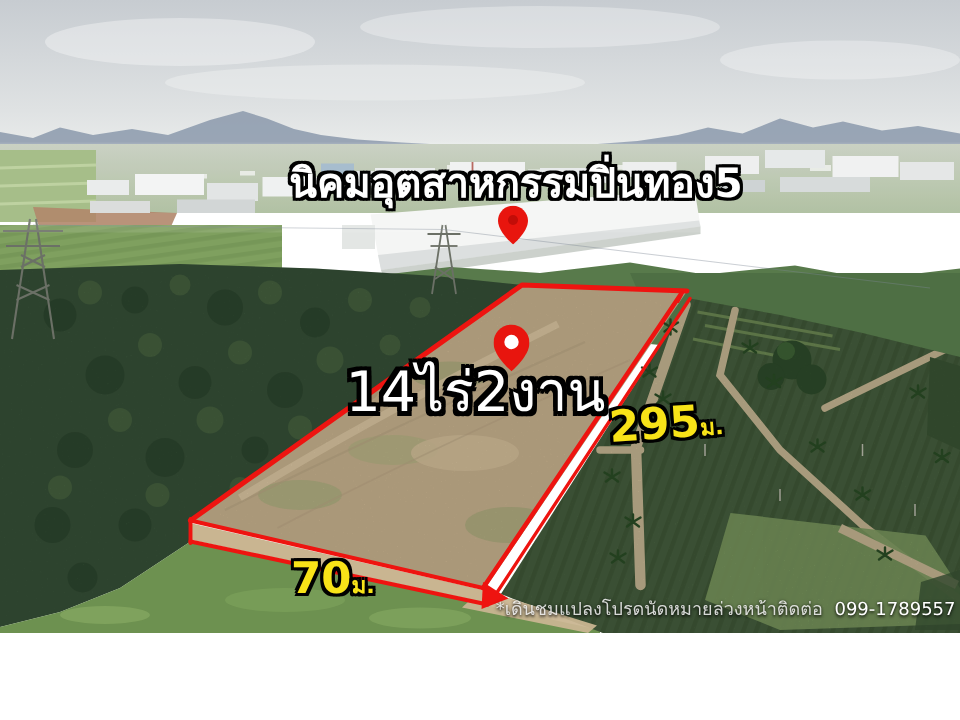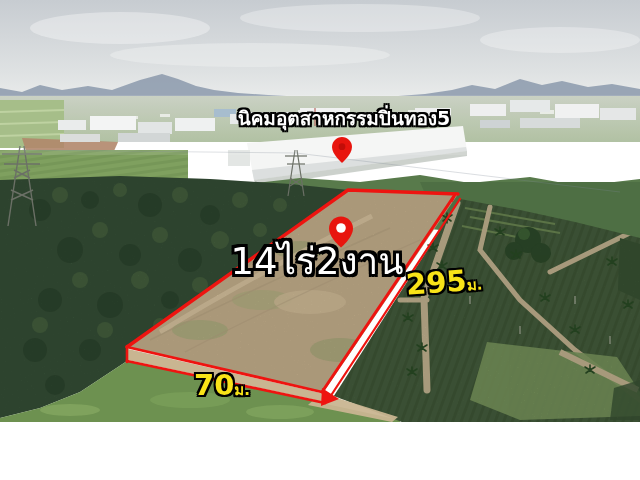--- a/index.html
+++ b/index.html
@@ -20,21 +20,21 @@
       -2px -2px 0 #000, 2px -2px 0 #000,
       -2px  2px 0 #000, 2px  2px 0 #000;
   }
   .outlined-sm{
     color:#fff;font-weight:700;
     text-shadow:
       -2px -2px 0 #000, 0 -2px 0 #000, 2px -2px 0 #000,
       -2px  0   0 #000, 2px  0   0 #000,
       -2px  2px 0 #000, 0  2px 0 #000, 2px 2px 0 #000;
   }
-  .estate-label{left:344px;top:109px;transform:translateX(-50%);font-size:19px;}
+  .estate-label{left:344px;top:109px;transform:translateX(-50%);font-size:27px;}
   .area-text  {left:317px;top:243px;transform:translateX(-50%);font-size:37px;}
   .price-text {left:311px;top:288px;transform:translateX(-50%);font-size:37px;}
   .dim{color:#f8e318;font-weight:700;}
   .dim .dim-value{font-size:29px;}
   .dim .dim-unit{font-size:15px;}
   .dim-length{left:406px;top:268px;transform:rotate(-4deg);}
   .dim-width{left:194px;top:371px;}
   .pin{position:absolute;}
   .footer{
     right:3px;top:400px;font-size:12px;color:rgba(255,255,255,0.82);
@@ -327,14 +327,18 @@
 
 
   <div class="ov dim dim-length outlined-sm" style="color:#f8e318;">
     <span class="dim-value">295</span><span class="dim-unit">ม.</span>
   </div>
 
   <div class="ov dim dim-width outlined-sm" style="color:#f8e318;text-align:right;">
     <span class="dim-value">70</span><span class="dim-unit">ม.</span>
   </div>
 
+  <div class="ov footer">
+    <span class="note">*เดินชมแปลงโปรดนัดหมายล่วงหน้าติดต่อ</span>
+    <span class="phone">099-1789557</span>
+  </div>
 
 </div>
 
 </body></html>

